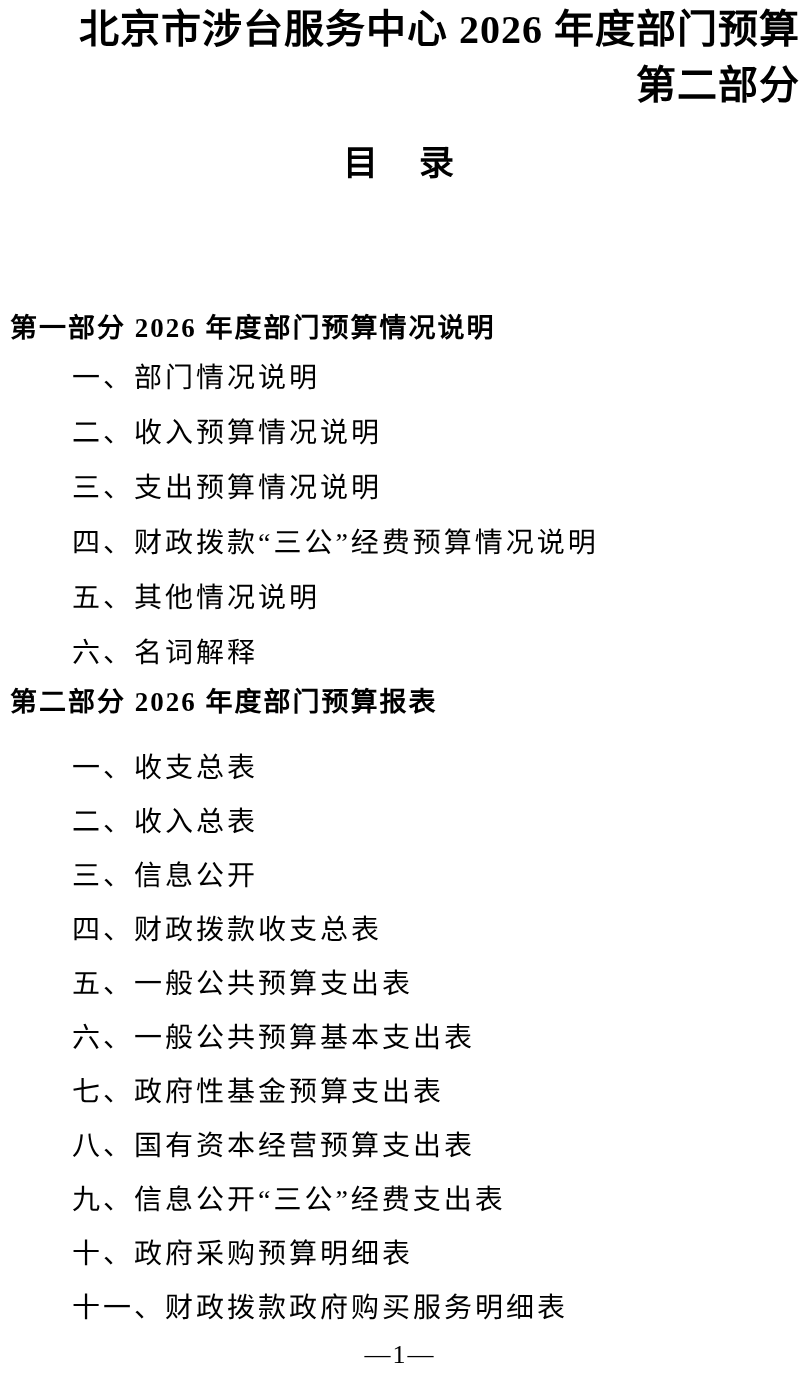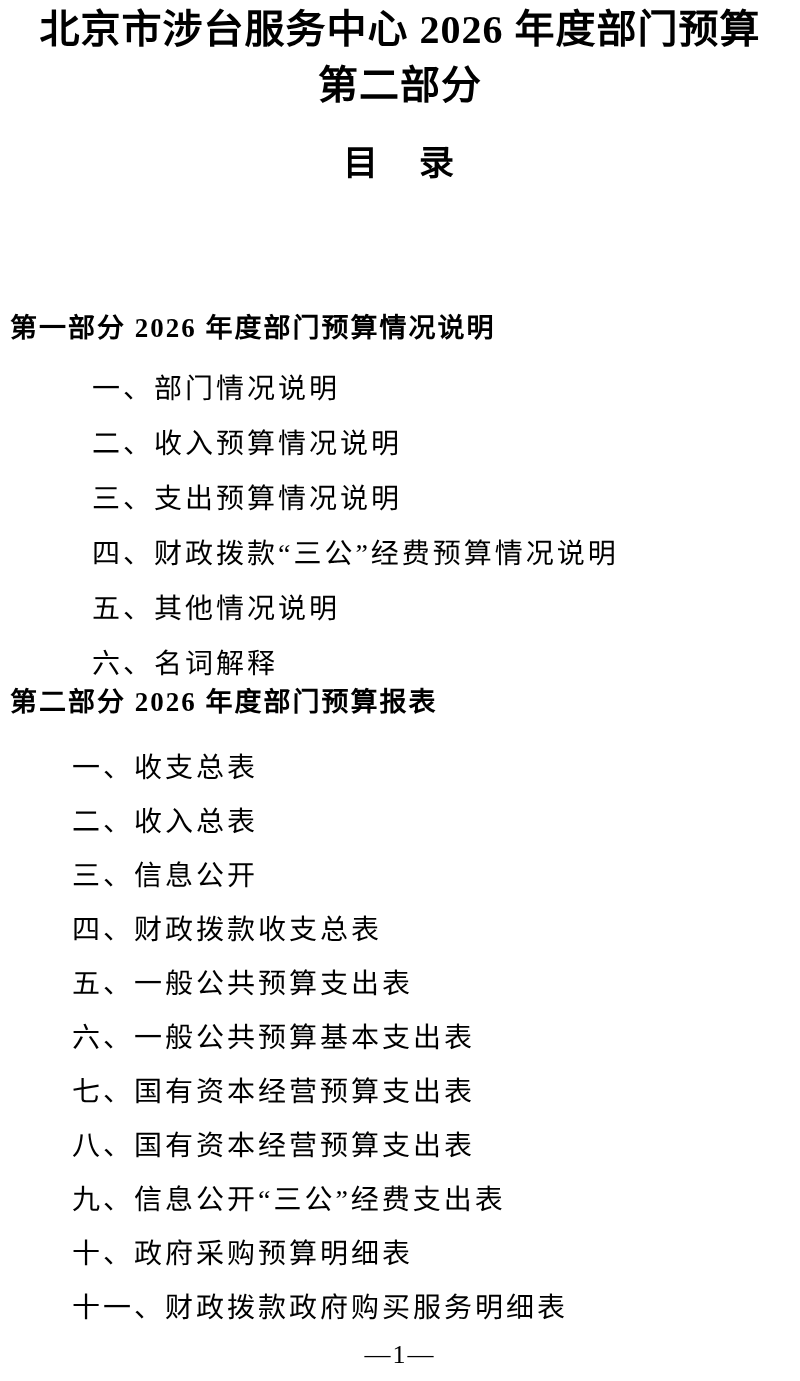--- a/index.html
+++ b/index.html
@@ -24,20 +24,21 @@
     text-align: center;
     font-family: "Liberation Serif", "DejaVu Serif", serif;
     font-weight: bold;
     font-size: 40px;
     line-height: 56px;
     letter-spacing: 1px;
   }
   .doc-title .title-line {
     display: block;
     white-space: nowrap;
+    text-align: right;
   }
   .toc-heading {
     position: absolute;
     top: 142px;
     left: 0;
     width: 100%;
     margin: 0;
     text-align: center;
     font-family: "Liberation Serif", "DejaVu Serif", serif;
     font-weight: bold;
@@ -63,21 +64,21 @@
     left: 72px;
     margin: 0;
     padding: 0;
     list-style: none;
     font-family: "Liberation Serif", "DejaVu Serif", serif;
     font-weight: normal;
     font-size: 28px;
     letter-spacing: 3px;
     white-space: nowrap;
   }
-  .toc-list--part1 { top: 361px; margin-left: 20px; }
+  .toc-list--part1 { top: 350px; }
   .toc-list--part1 li { height: 55px; line-height: 55px; }
   .toc-list--part2 { top: 741px; }
   .toc-list--part2 li { height: 54px; line-height: 54px; }
   .page-number {
     position: absolute;
     top: 1338px;
     left: 0;
     width: 100%;
     text-align: center;
     font-family: "Liberation Serif", "DejaVu Serif", serif;
@@ -112,21 +113,21 @@
 
   <section>
     <h3 class="part-heading part-heading--2">第二部分 2026 年度部门预算报表</h3>
     <ul class="toc-list toc-list--part2">
       <li>一、收支总表</li>
       <li>二、收入总表</li>
       <li>三、信息公开</li>
       <li>四、财政拨款收支总表</li>
       <li>五、一般公共预算支出表</li>
       <li>六、一般公共预算基本支出表</li>
-      <li>七、国有资本经营预算支出表</li>
+      <li>七、政府性基金预算支出表</li>
       <li>八、国有资本经营预算支出表</li>
       <li>九、信息公开“三公”经费支出表</li>
       <li>十、政府采购预算明细表</li>
       <li>十一、财政拨款政府购买服务明细表</li>
     </ul>
   </section>
 
   <div class="page-number">—1—</div>
 
 </div>

